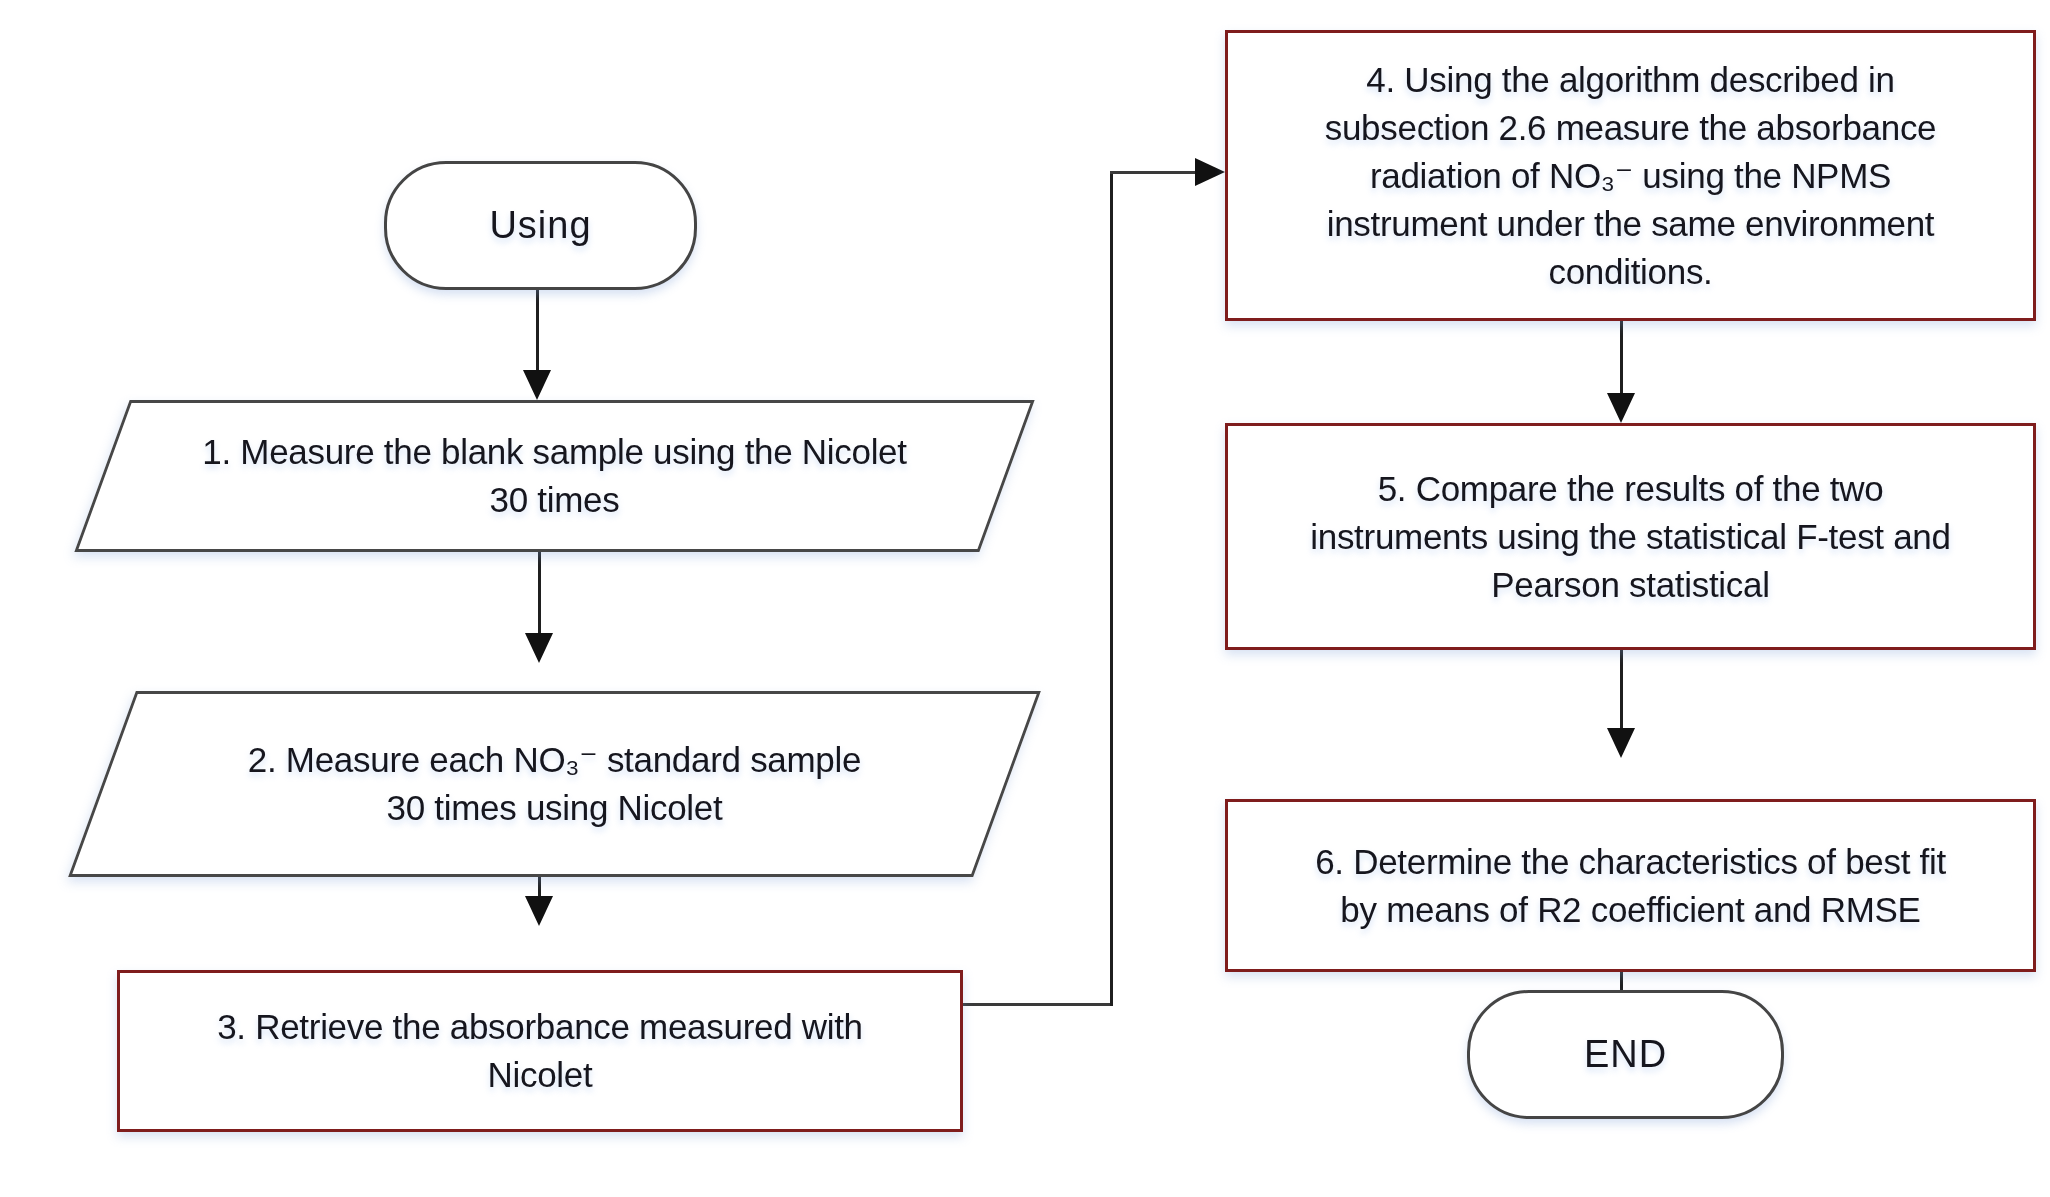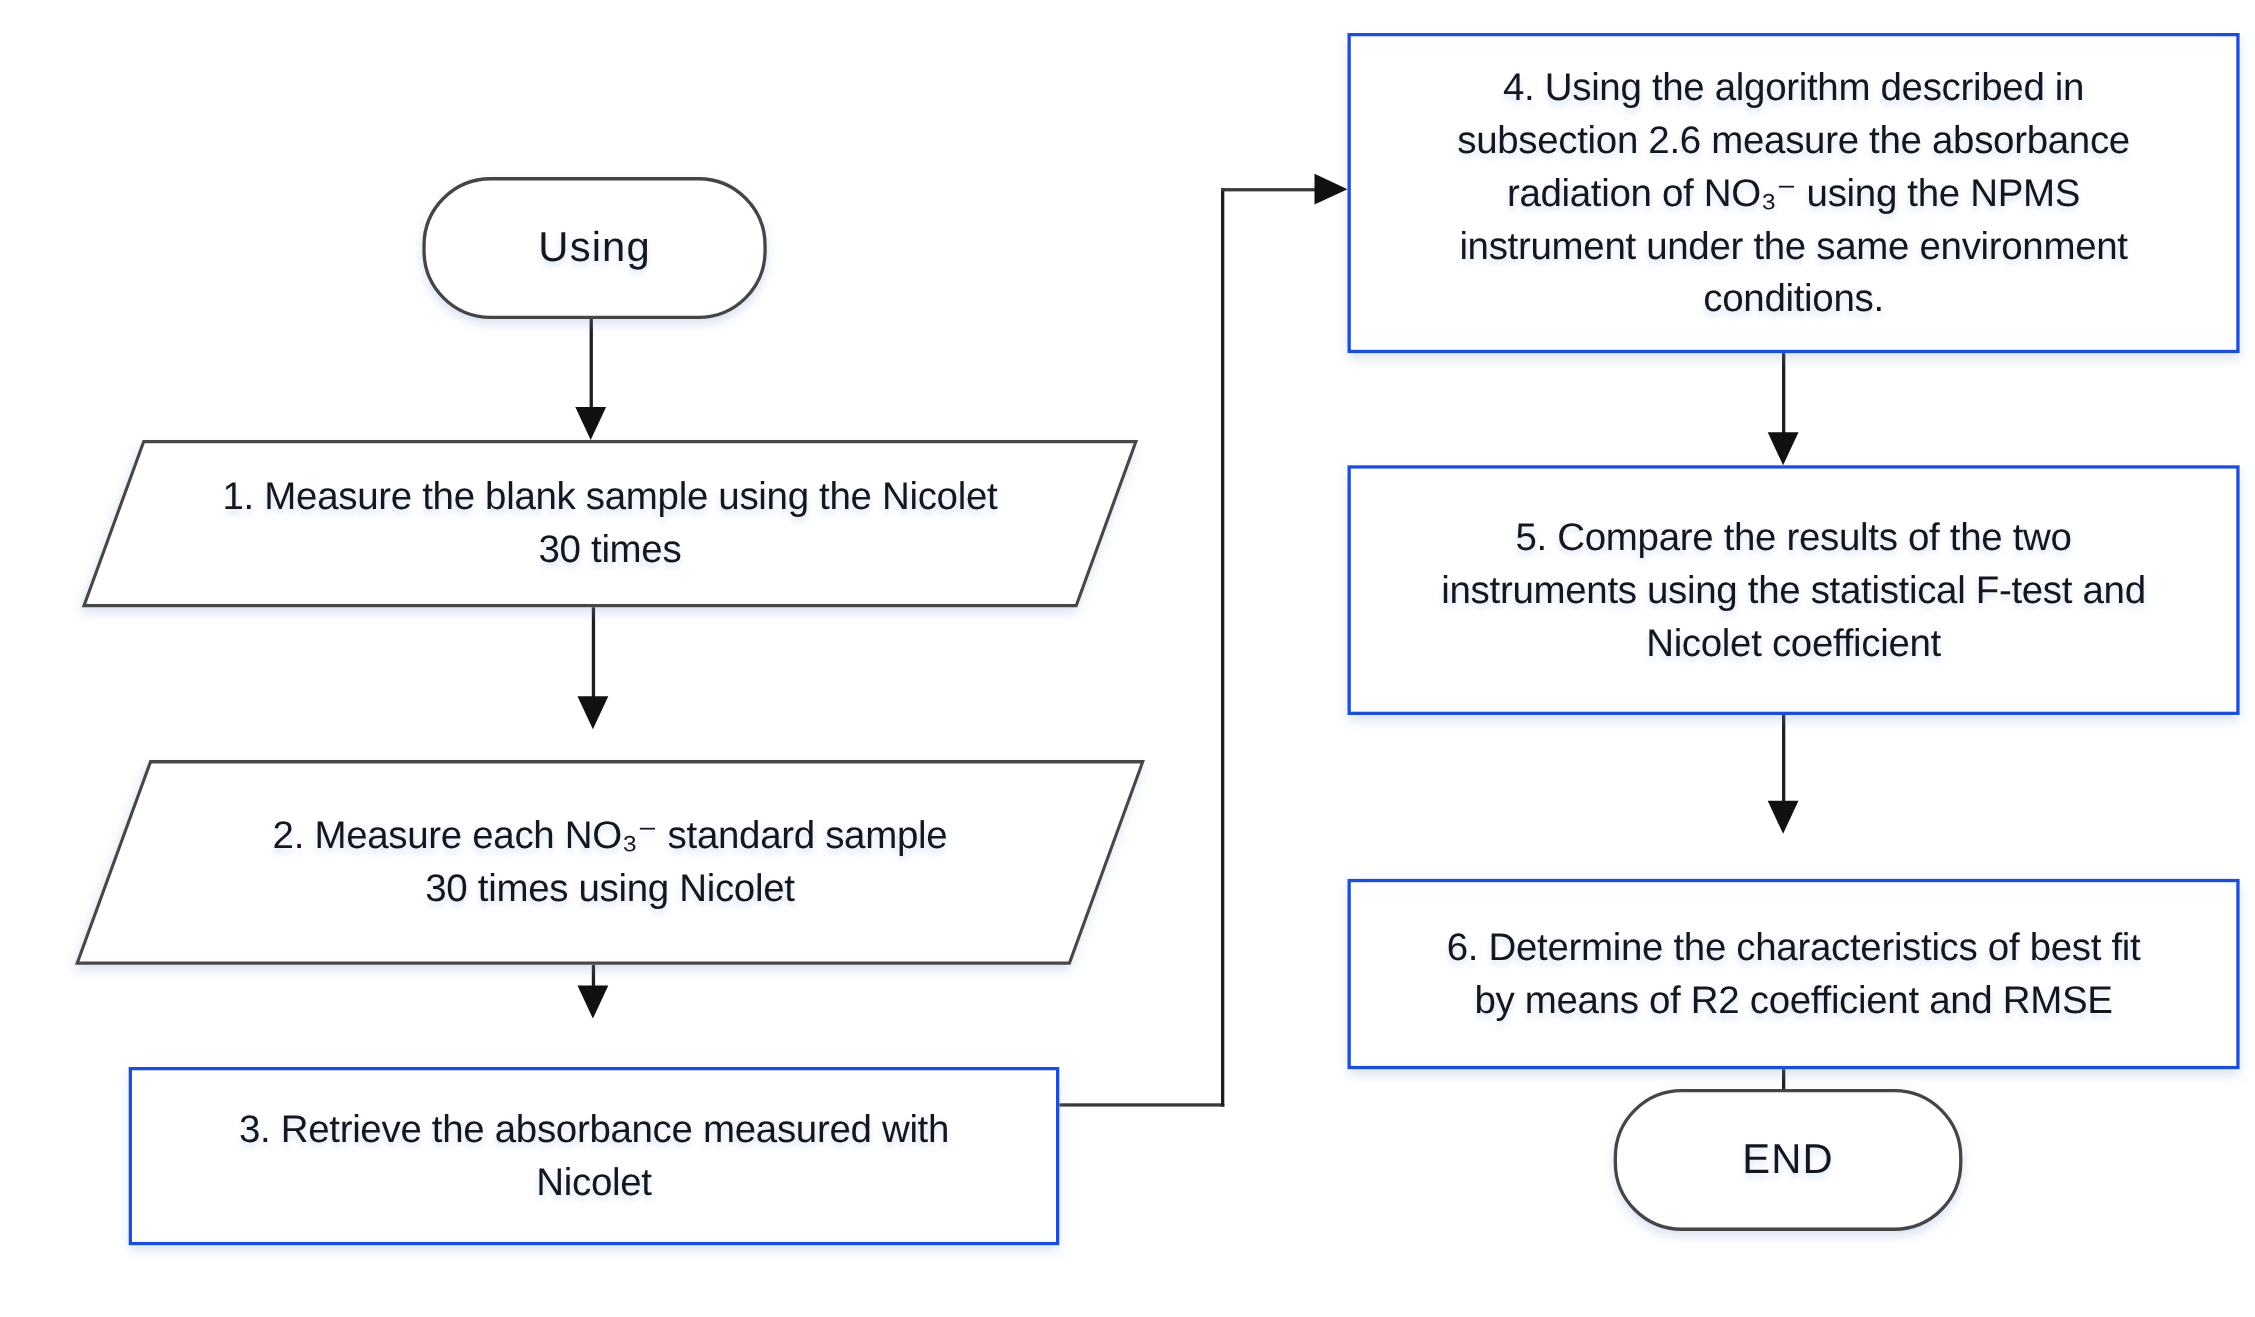--- a/index.html
+++ b/index.html
@@ -33,21 +33,21 @@
     font-size:38px;letter-spacing:1px;
     text-shadow:0 4px 6px rgba(130,170,230,0.33);
     z-index:2;
   }
   .n-start{left:384px;top:161px;width:307px;height:123px;}
   .n-end{left:1467px;top:990px;width:311px;height:123px;}
   
   .rect{
     position:absolute;
     background:#ffffff;
-    border:3px solid #1d4ed8;
+    border:3px solid #7f1d1d;
     box-shadow:0 5px 10px rgba(125,160,215,0.30);
     z-index:2;
   }
   .n-step3{left:117px;top:926px;width:840px;height:156px;margin-top:44px;}
   .n-step4{left:1225px;top:30px;width:805px;height:285px;}
   .n-step5{left:1225px;top:423px;width:805px;height:221px;}
   .n-step6{left:1225px;top:758px;width:805px;height:167px;margin-top:41px;}
   
   .pgram{position:absolute;z-index:2;}
   .n-step1{left:102px;top:400px;width:905px;height:152px;}
@@ -154,21 +154,21 @@
     </div>
   </div>
 
   <div class="vline a4-line"></div>
   <div class="head-down a4-head"></div>
 
   <div class="rect n-step5">
     <div class="node-text">
       <div class="line">5. Compare the results of the two</div>
       <div class="line">instruments using the statistical F-test and</div>
-      <div class="line">Nicolet coefficient</div>
+      <div class="line">Pearson statistical</div>
     </div>
   </div>
 
   <div class="vline a5-line"></div>
   <div class="head-down a5-head"></div>
 
   <div class="rect n-step6">
     <div class="node-text">
       <div class="line">6. Determine the characteristics of best fit</div>
       <div class="line">by means of R2 coefficient and RMSE</div>

